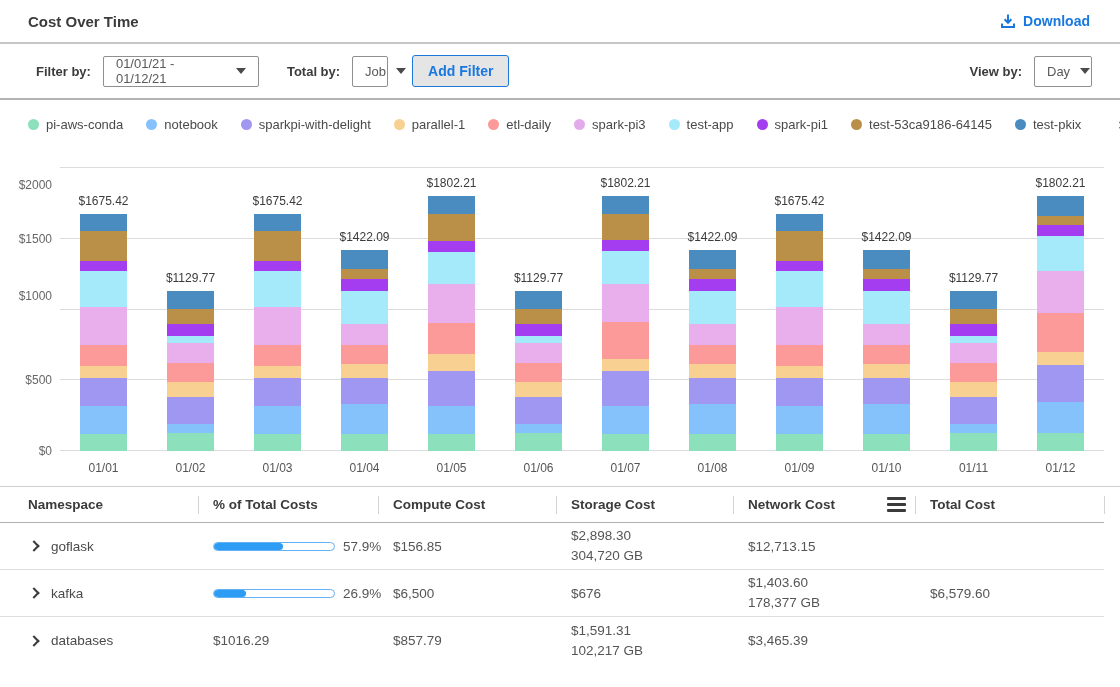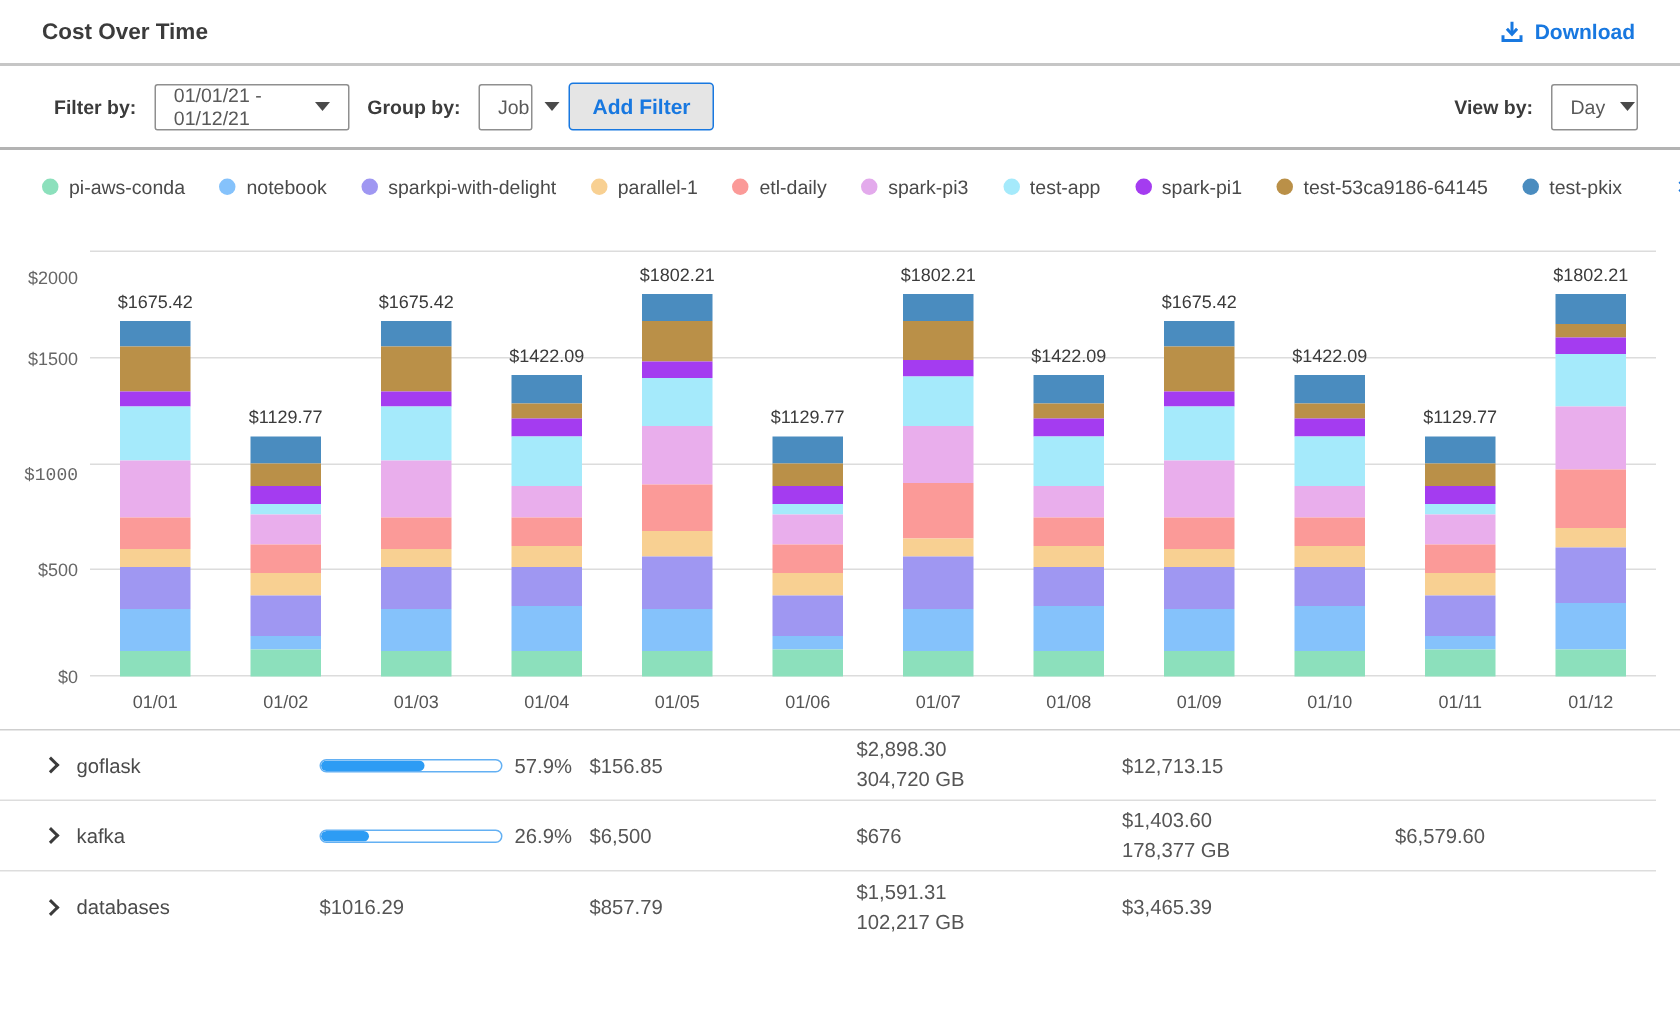--- a/index.html
+++ b/index.html
@@ -13,21 +13,21 @@
   .download { display:flex; align-items:center; gap:7px; color:#1878e0; font-weight:700;
               font-size:14px; cursor:pointer; }
 
   
   .filterbar { height:56px; display:flex; align-items:center; padding:0 28px 0 36px;
                border-bottom:2px solid #b3b3b3; }
   .flabel { font-size:13px; font-weight:700; color:#3b3b3b; margin-right:12px; white-space:nowrap; }
   .dropdown { height:31px; border:1px solid #8f8f8f; border-radius:2px; background:#fff;
               display:flex; align-items:center; justify-content:space-between;
               padding:0 12px; font-size:13px; color:#595959; cursor:pointer; }
-  .dd-date { width:130px; margin-right:12px; }
+  .dd-date { width:156px; margin-right:28px; }
   .dd-group { width:36px; margin-right:24px; }
   .dd-view { width:58px; }
   .caret { width:0; height:0; border-left:5px solid transparent; border-right:5px solid transparent;
            border-top:6px solid #4a4a4a; margin-left:10px; flex:none; }
   .add-filter { height:32px; padding:0 15px; border:1px solid #1878e0; border-radius:3px;
                 background:#e5e5e5; color:#1878e0; font-weight:700; font-size:14px; cursor:pointer;
                 font-family:"Liberation Sans", sans-serif; }
   .spacer { flex:1; }
 
   
@@ -96,21 +96,21 @@
     <span>Download</span>
   </div>
 </div>
 
 <div class="filterbar">
   <span class="flabel">Filter by:</span>
   <div class="dropdown dd-date">
     <span>01/01/21 - 01/12/21</span>
     <span class="caret"></span>
   </div>
-  <span class="flabel">Group by:</span>
+  <span class="flabel">Total by:</span>
   <div class="dropdown dd-group">
     <span>Job</span>
     <span class="caret"></span>
   </div>
   <button class="add-filter">Add Filter</button>
   <div class="spacer"></div>
   <span class="flabel">View by:</span>
   <div class="dropdown dd-view">
     <span>Day</span>
     <span class="caret"></span>
@@ -366,26 +366,41 @@
       <div class="x-label">01/06</div>
       <div class="x-label">01/07</div>
       <div class="x-label">01/08</div>
       <div class="x-label">01/09</div>
       <div class="x-label">01/10</div>
       <div class="x-label">01/11</div>
       <div class="x-label">01/12</div>
     </div>
 <div class="ytick" style="top: 296px;">$0</div>
     <div class="ytick" style="top: 225.25px;">$500</div>
-    <div class="ytick" style="top: 162px; font-family: Liberation Mono, monospace;">$1000</div>
+    <div class="ytick" style="top: 141px;">$1000</div>
     <div class="ytick" style="top: 83.75px;">$1500</div>
     <div class="ytick" style="top: 30px;">$2000</div>
   </div>
 
 <div class="table">
+  <div class="tgrid thead">
+    <div class="th">Namespace</div>
+    <div class="th">% of Total Costs</div>
+    <div class="th">Compute Cost</div>
+    <div class="th">Storage Cost</div>
+    <div class="th th-net">
+      <span>Network Cost</span>
+      <span class="hamburger">
+          <span></span>
+          <span></span>
+          <span></span>
+        </span>
+    </div>
+    <div class="th">Total Cost</div>
+  </div>
   <div id="table-body">
 
   <div class="tgrid trow">
         <div class="td td-ns">
           <span class="chev"></span>
           <span>goflask</span>
         </div>
         <div class="td">
           <span class="pbar">
             <span class="pfill" style="width:57.9%"></span>

